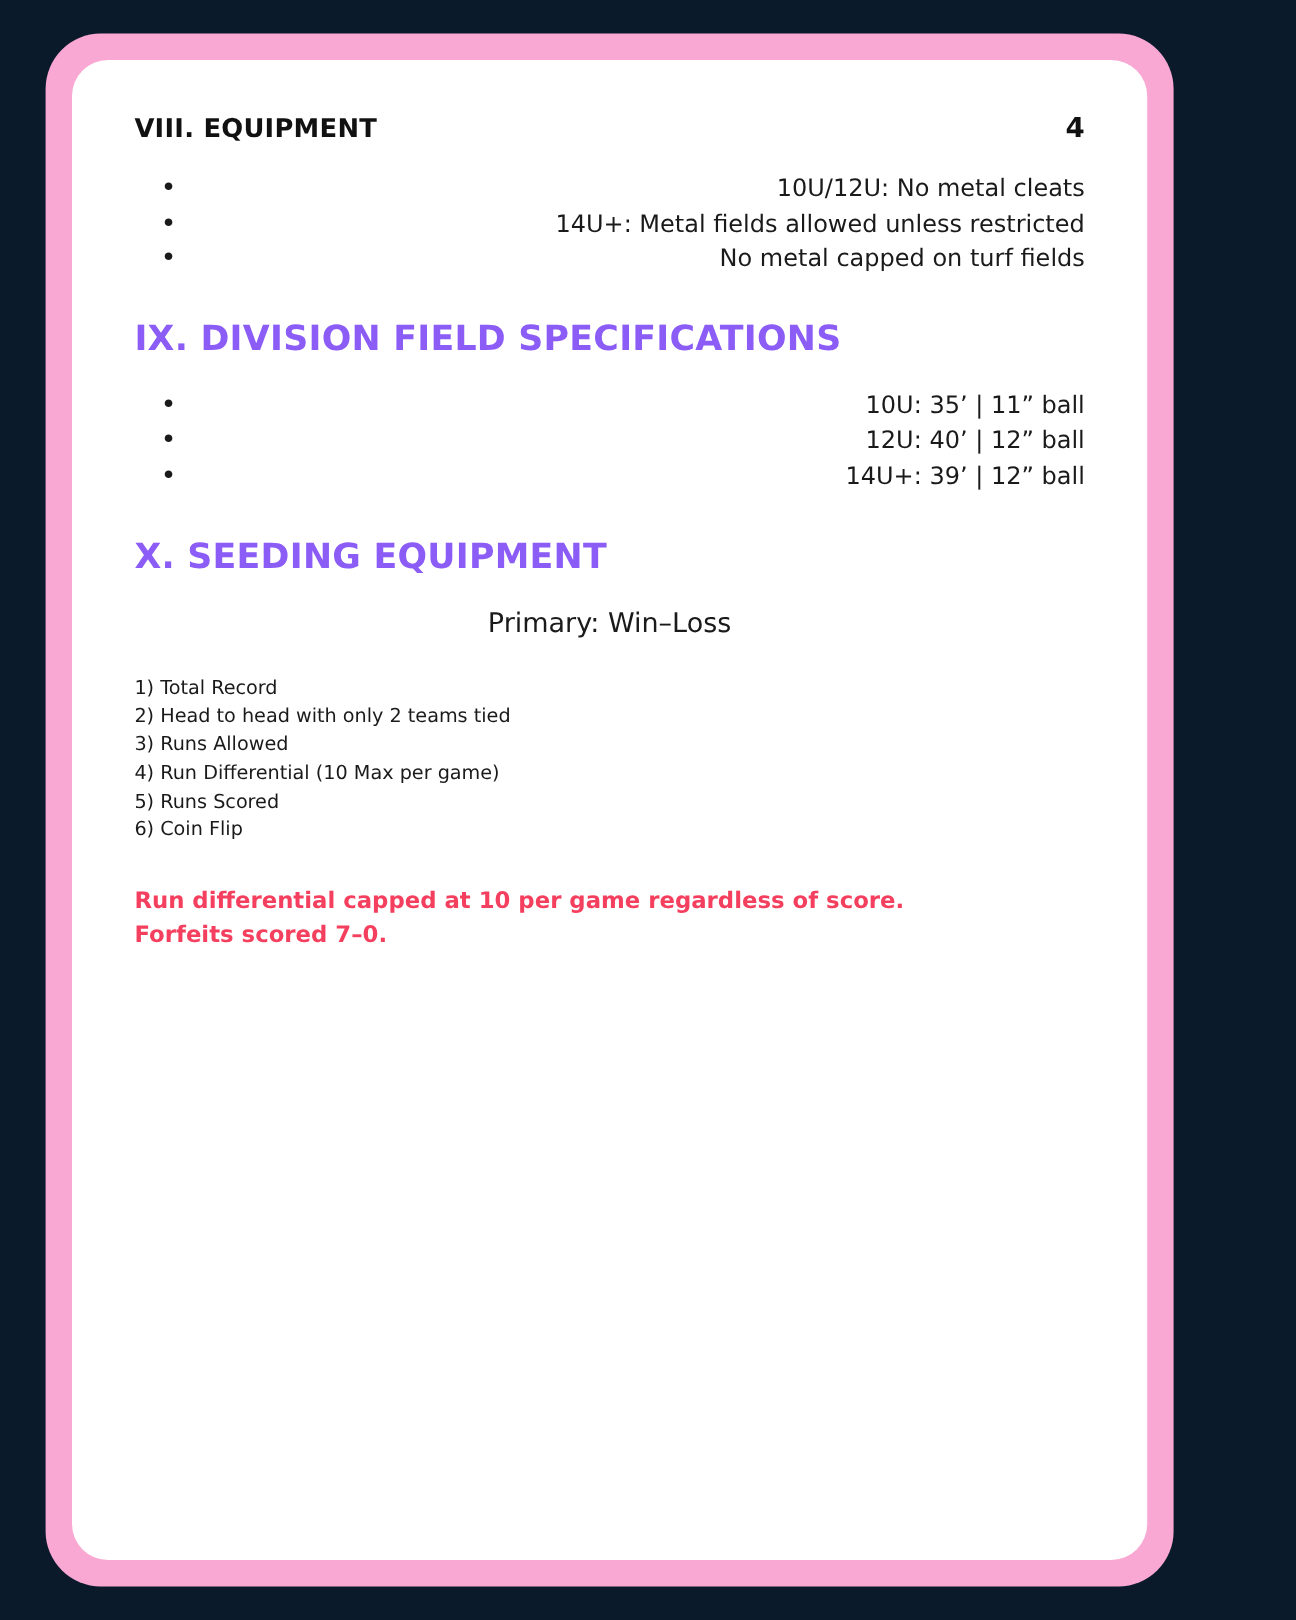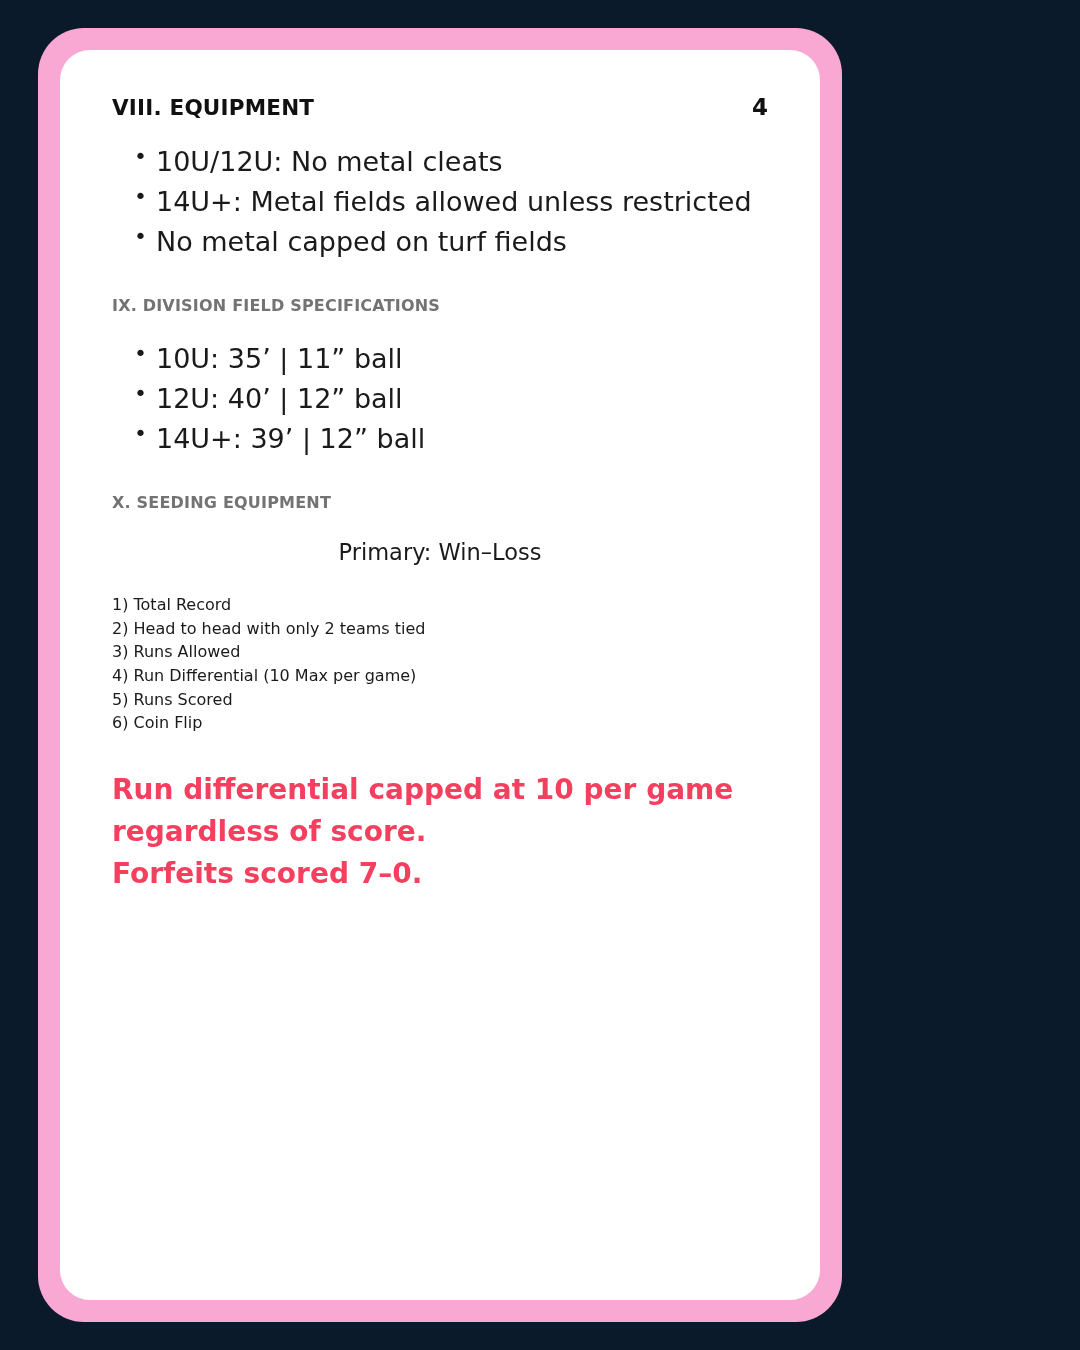--- a/index.html
+++ b/index.html
@@ -10,21 +10,21 @@
     width: 1080px;
     height: 1350px;
     background: #0b1a2b;
     font-family: "DejaVu Sans", "Liberation Sans", sans-serif;
     overflow: hidden;
   }
   .page-frame {
     position: absolute;
     left: 38px;
     top: 28px;
-    width: 804px;
+    width: 940px;
     height: 1294px;
     background: #f9a8d4;
     border-radius: 46px;
     box-sizing: border-box;
     padding: 22px;
   }
   .page-sheet {
     width: 100%;
     height: 100%;
     background: #ffffff;
@@ -52,38 +52,39 @@
     font-weight: bold;
     color: #111111;
   }
   ul.bullets {
     margin: 0 0 0 0;
     padding-left: 44px;
     list-style: none;
   }
   ul.bullets li {
     position: relative;
-    font-size: 27px;
+    font-size: 20px;
     line-height: 1.48;
     color: #1a1a1a;
+    text-align: right;
   }
   ul.bullets li::before {
     content: "•";
     position: absolute;
     left: -22px;
     top: -1px;
     font-size: 22px;
     color: #1a1a1a;
   }
   .block-gap-lg { height: 34px; }
   .block-gap-md { height: 24px; }
   .heading2 {
-    font-size: 16px;
+    font-size: 29px;
     font-weight: bold;
-    color: #737373;
+    color: #8b5cf6;
     margin: 0;
     letter-spacing: 0.2px;
   }
   .para {
     font-size: 22.5px;
     line-height: 1.48;
     color: #1a1a1a;
     margin: 0;
     text-align: center;
   }
@@ -93,21 +94,21 @@
     list-style: none;
   }
   .numbered li {
     font-size: 16px;
     line-height: 1.48;
     color: #1a1a1a;
   }
   .alert {
     color: #f43f5e;
     font-weight: bold;
-    font-size: 28px;
+    font-size: 19px;
     line-height: 1.5;
     margin: 0;
   }
 </style>
 </head>
 <body>
 
 <div class="page-frame">
   <div class="page-sheet">
 

